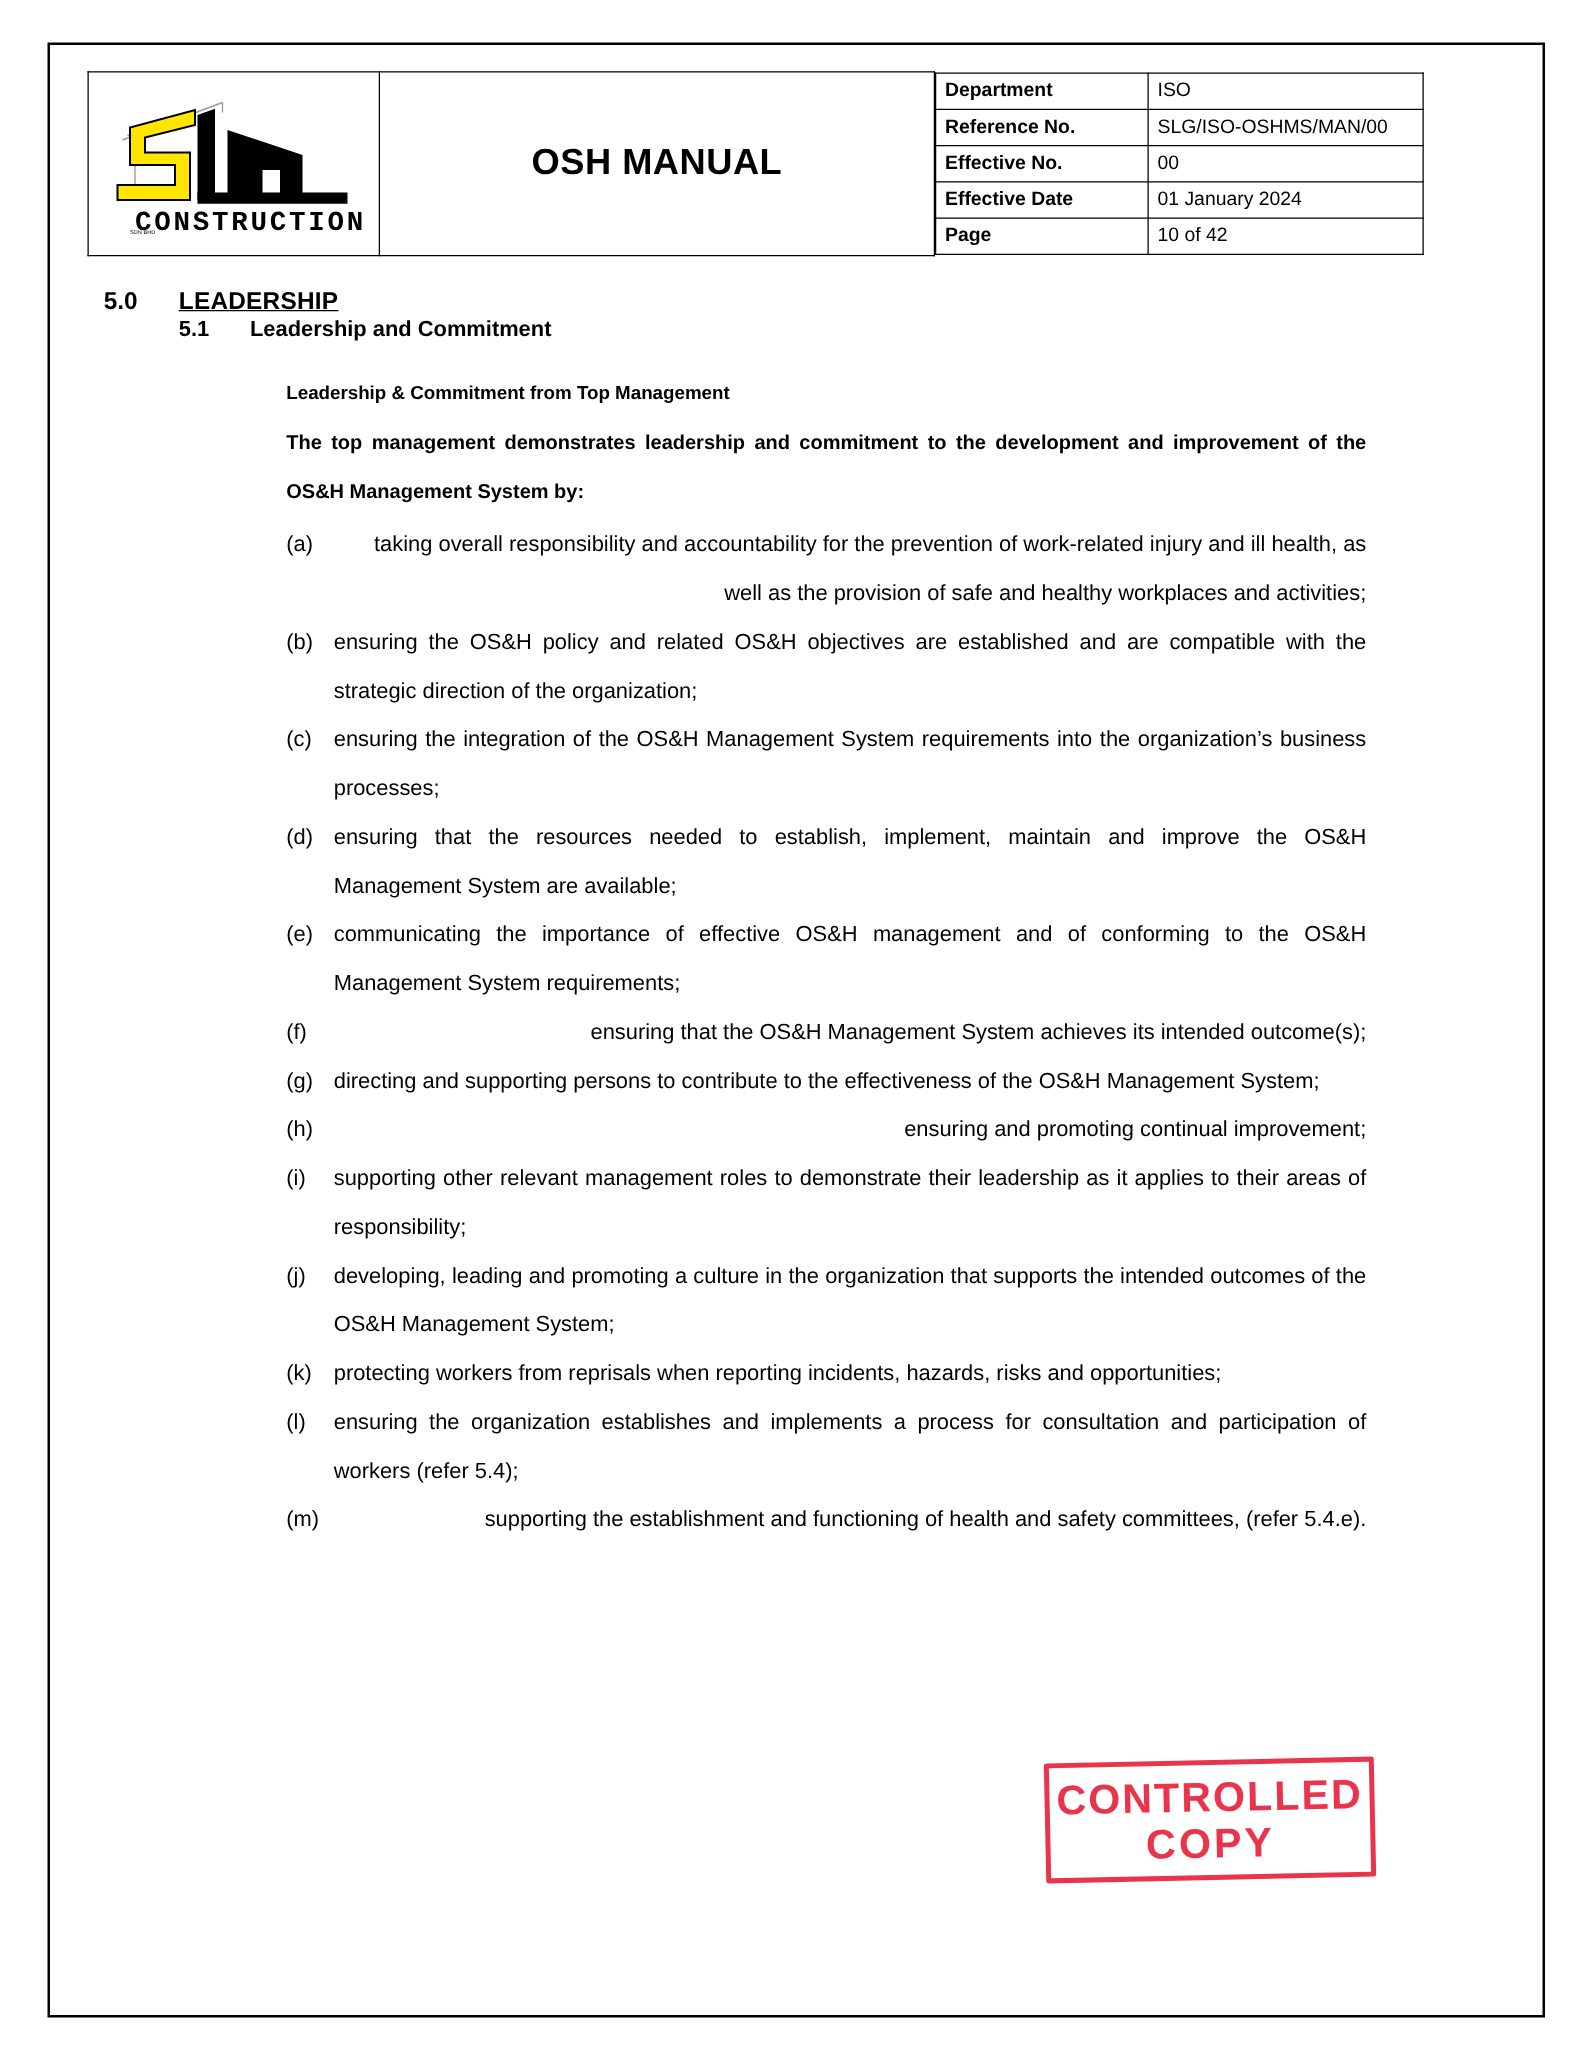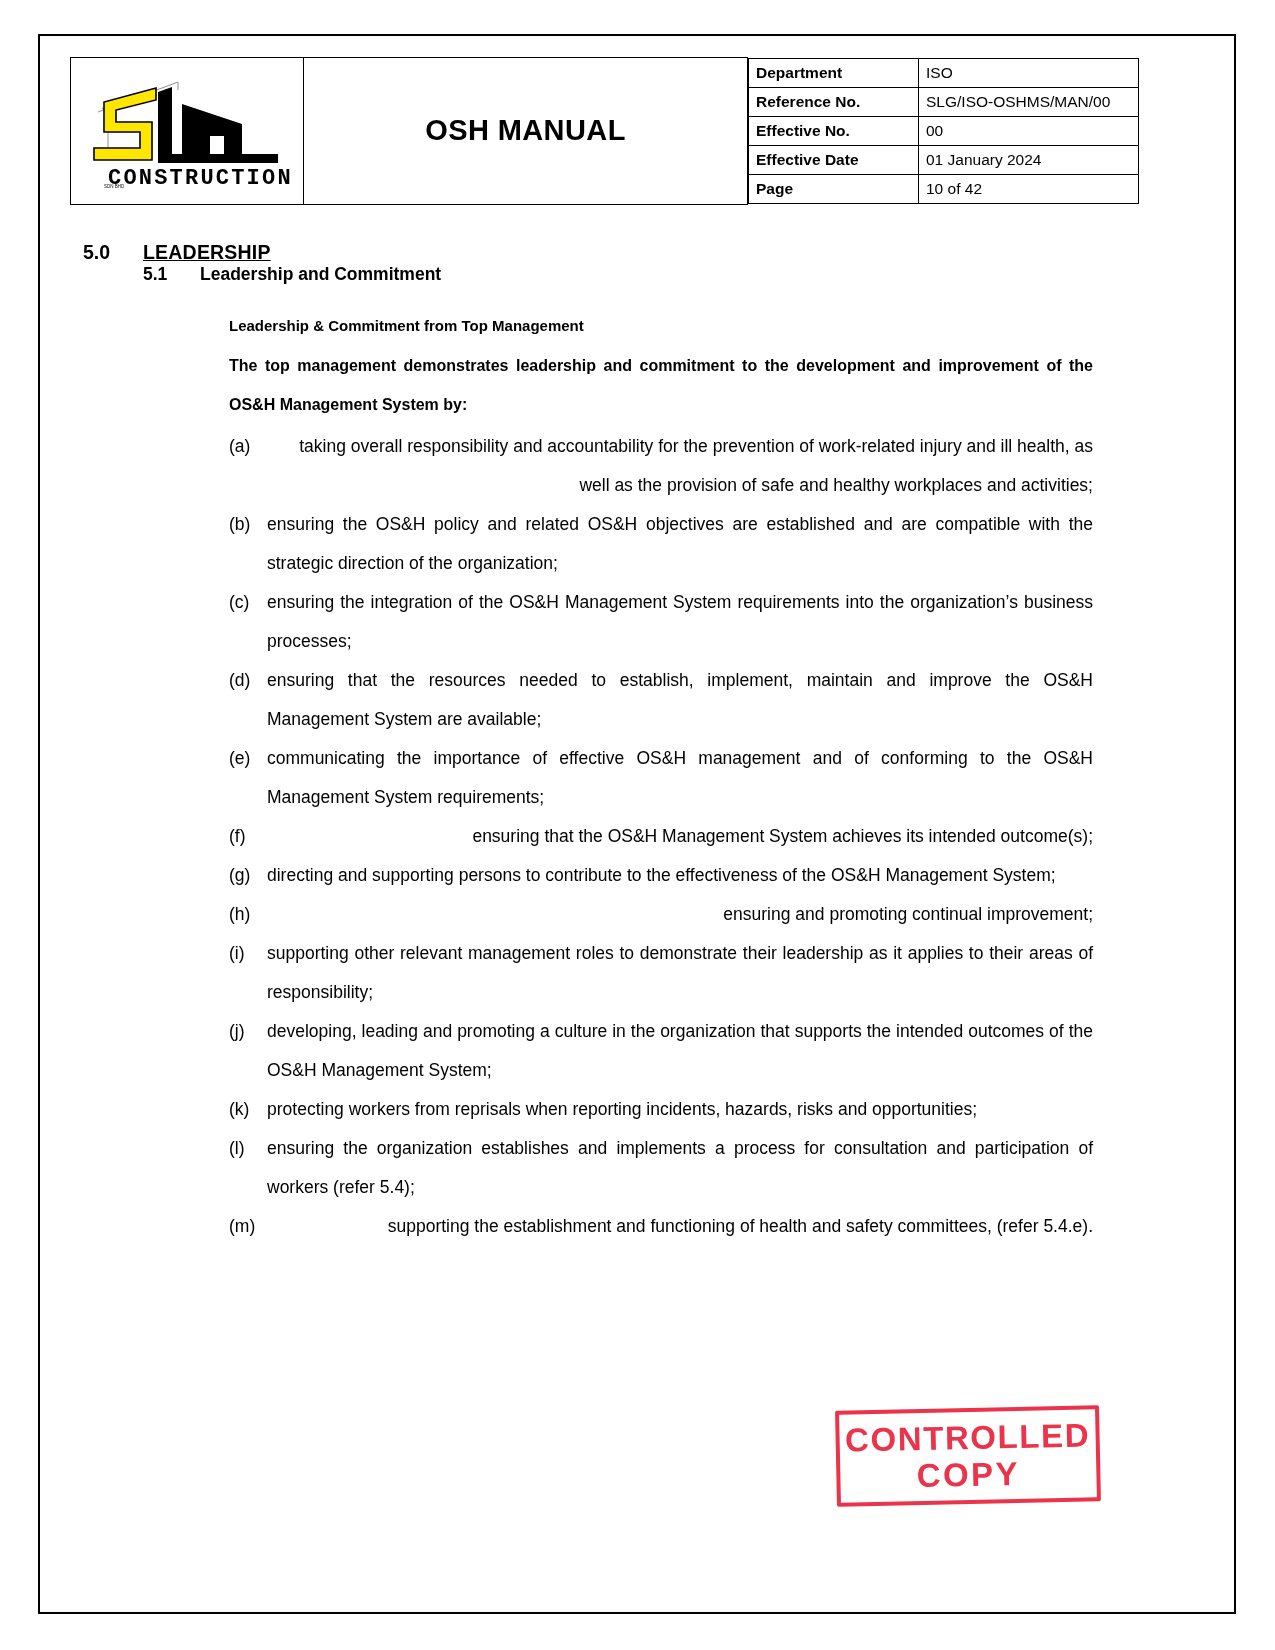--- a/index.html
+++ b/index.html
@@ -102,21 +102,21 @@
     color: #111;
     letter-spacing: 0px;
     transform: scale(0.9);
     transform-origin: left bottom;
   }
 
   
   .content {
     position: absolute;
     left: 0;
-    top: 241px;
+    top: 230px;
     width: 1275px;
   }
   .sec-heading {
     display: flex;
     margin-left: 83px;
     font-size: 19.5px;
     font-weight: bold;
     align-items: baseline;
   }
   .sec-heading .num { width: 60px; flex: none; }

